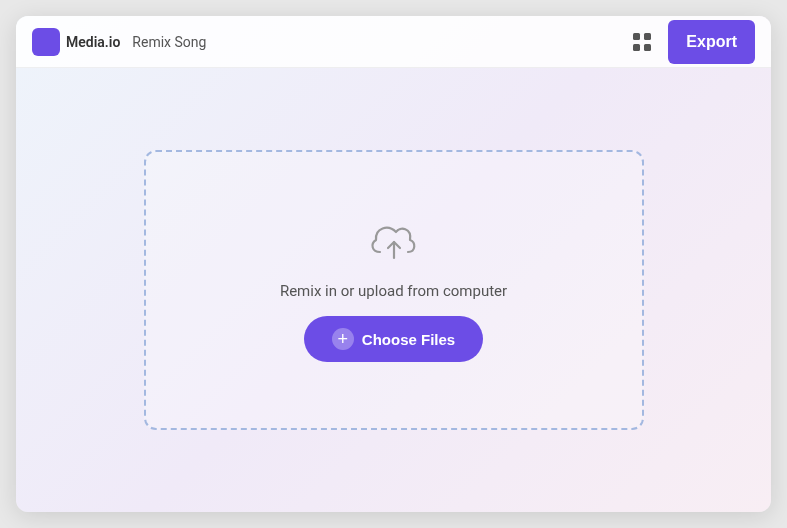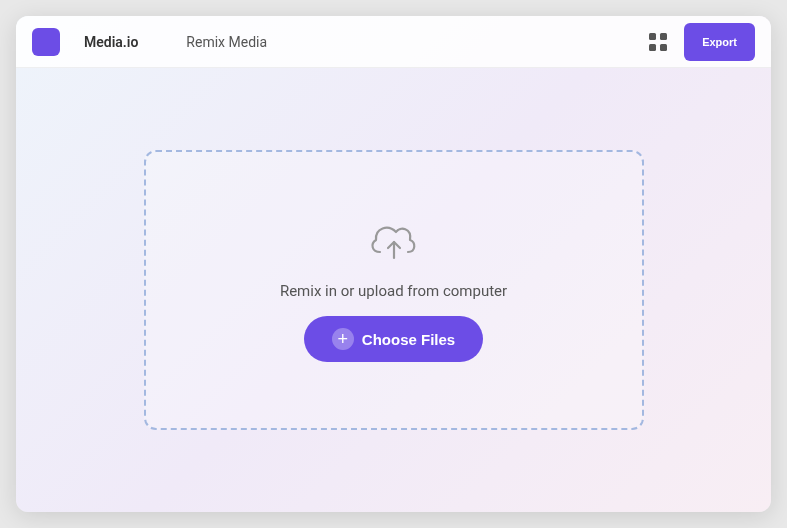--- a/index.html
+++ b/index.html
@@ -29,21 +29,21 @@
       overflow: hidden;
     }
 
     .titlebar {
       height: 52px;
       background: rgba(255,255,255,0.85);
       border-bottom: 1px solid rgba(0,0,0,0.06);
       display: flex;
       align-items: center;
       padding: 0 16px;
-      gap: 24px;
+      gap: 6px;
       flex-shrink: 0;
     }
 
     .logo {
       width: 28px;
       height: 28px;
       background: #6c4de6;
       border-radius: 6px;
       display: flex;
       align-items: center;
@@ -86,21 +86,21 @@
       cursor: pointer;
       color: #555;
     }
 
     .export-btn {
       background: #6c4de6;
       color: white;
       border: none;
       border-radius: 6px;
       padding: 13px 18px;
-      font-size: 11px;
+      font-size: 16px;
       font-weight: 600;
       cursor: pointer;
     }
 
     .main-content {
       flex: 1;
       display: flex;
       align-items: center;
       justify-content: center;
       padding: 20px;
@@ -167,21 +167,21 @@
 <body>
 
 <div class="window">
 
   <div class="titlebar">
     <div class="logo">
       <span></span>
     </div>
     <span class="app-name">Media.io</span>
     <span class="separator"></span>
-    <span class="page-title">Remix Media</span>
+    <span class="page-title">Remix Song</span>
 
     <div class="titlebar-right">
       <div class="grid-icon-btn">
         <svg width="18" height="18" viewBox="0 0 18 18" fill="currentColor">
           <rect x="0" y="0" width="7" height="7" rx="1.5"></rect>
           <rect x="11" y="0" width="7" height="7" rx="1.5"></rect>
           <rect x="0" y="11" width="7" height="7" rx="1.5"></rect>
           <rect x="11" y="11" width="7" height="7" rx="1.5"></rect>
         </svg>
       </div>

